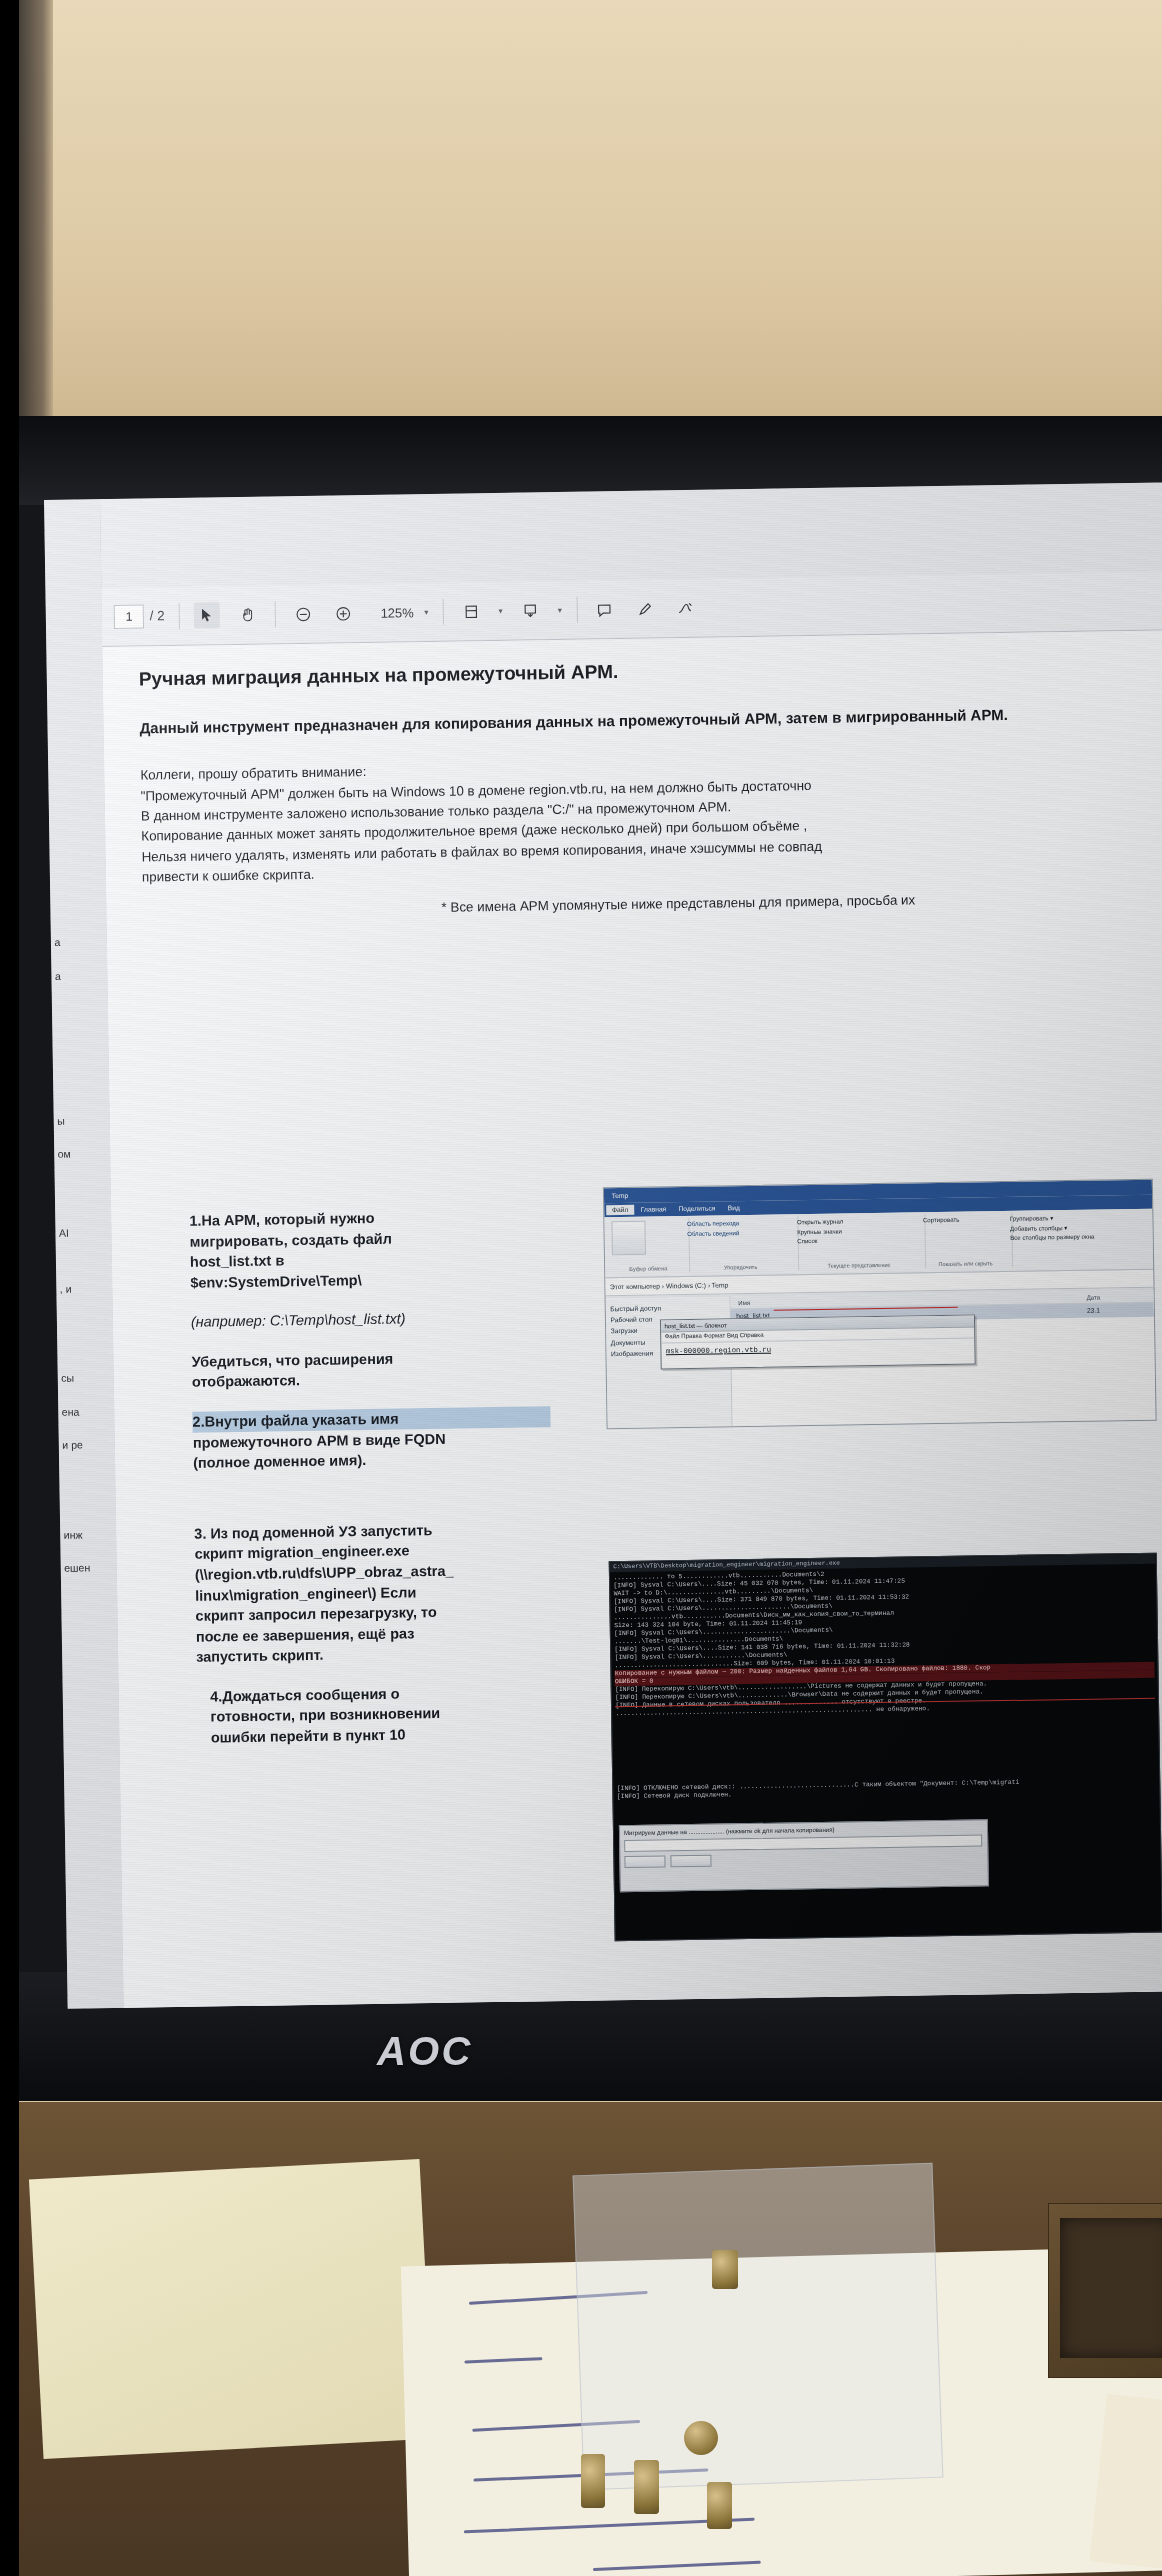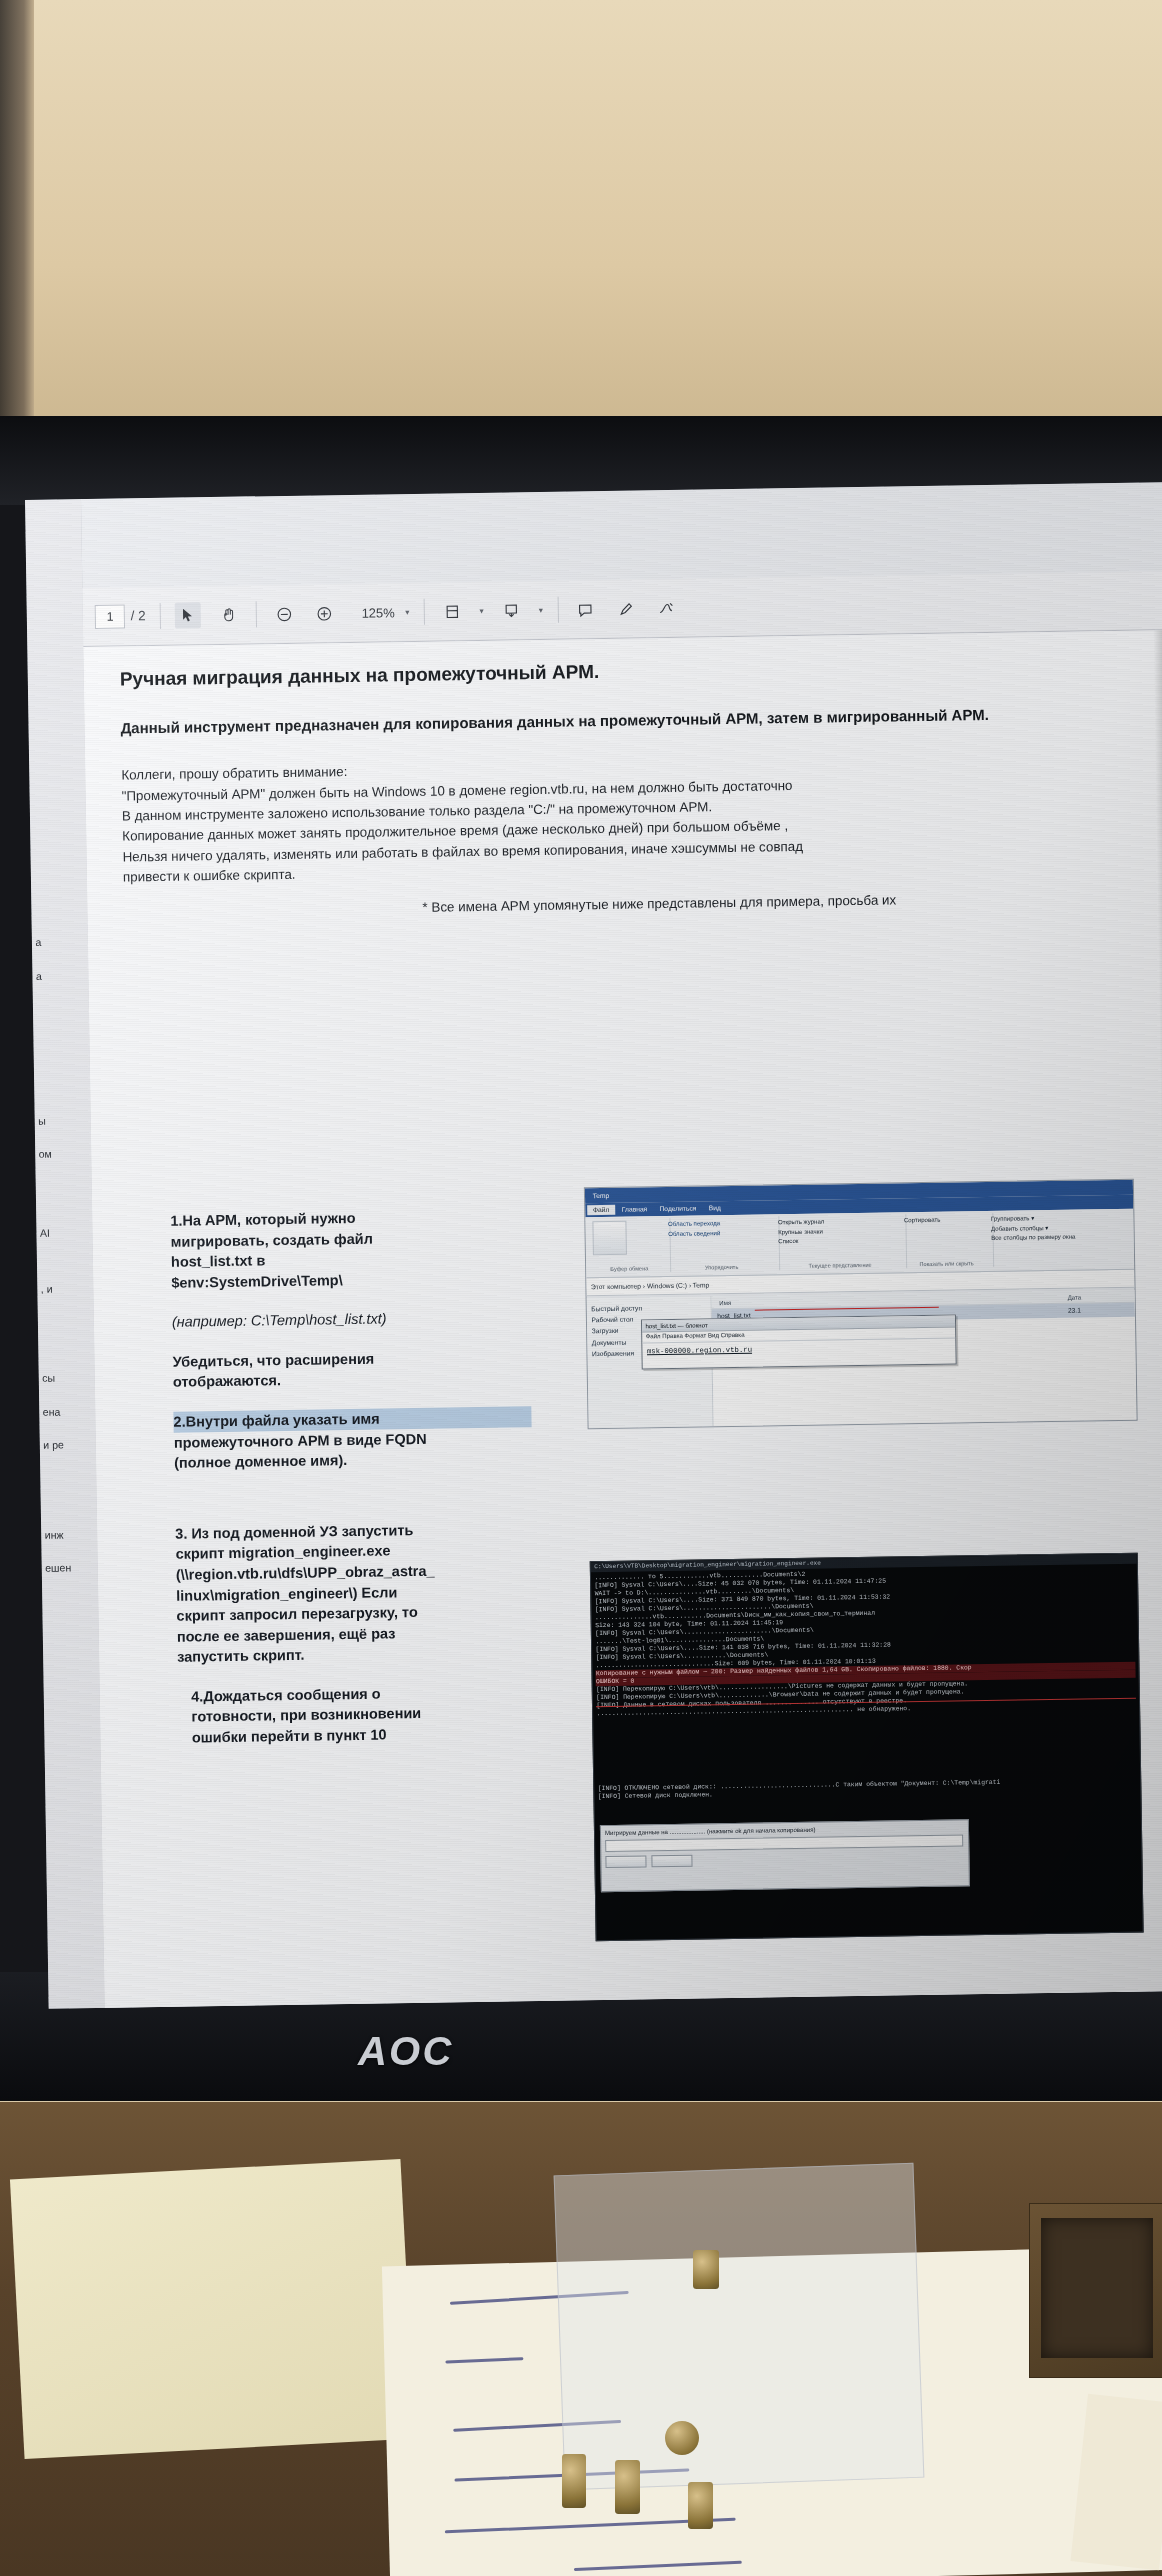--- a/index.html
+++ b/index.html
@@ -14,20 +14,21 @@
     overflow: hidden;
     position: relative;
   }
 
   
   #scene {
     position: absolute;
     inset: 0;
     background: #d9c9a8;
     overflow: hidden;
+    margin-left: 19px;
   }
   .wall {
     position: absolute;
     left: 0; top: 0;
     width: 1163px; height: 442px;
     background: linear-gradient(180deg, #e8d9ba 0%, #ddc9a4 60%, #cbb68f 100%);
   }
   .wall-left-dark {
     position: absolute;
     left: 0; top: 0; width: 34px; height: 442px;

